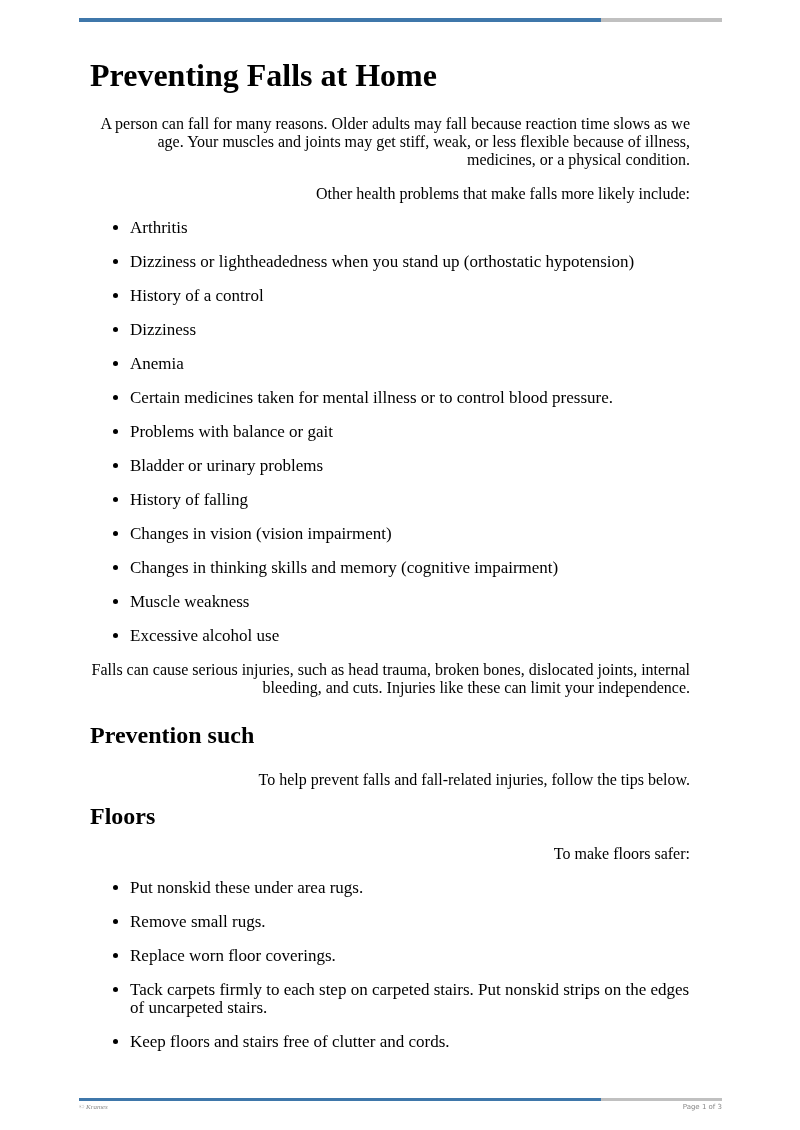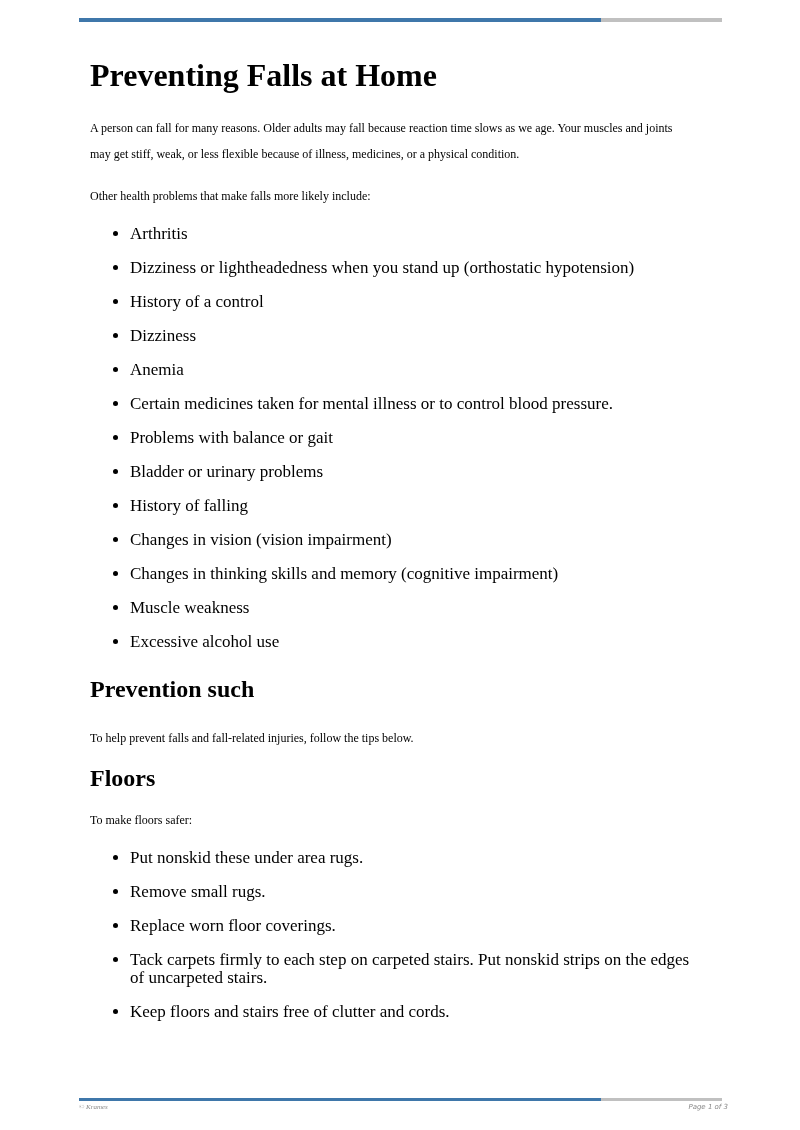--- a/index.html
+++ b/index.html
@@ -2,29 +2,29 @@
 <html><head>
   <meta charset="utf-8">
   <style>
     html, body { margin: 0; padding: 0; background: #ffffff; }
     body { width: 800px; height: 1130px; position: relative; overflow: hidden; font-family: "Liberation Serif", serif; color: #000; }
     .topbar { position: absolute; left: 79px; top: 18px; width: 643px; height: 4px; display: flex; }
     .topbar .blue, .footbar .blue { background: #3f77aa; width: 522px; height: 100%; }
     .topbar .grey, .footbar .grey { background: #c0c0c0; flex: 1; height: 100%; }
     .content { position: absolute; left: 90px; top: 55px; width: 600px; }
     h1 { font-family: "Liberation Serif", serif; font-size: 32px; font-weight: bold; margin: 0 0 20px 0; line-height: 40px; }
-    p { font-size: 12px; line-height: 26px; margin: 0 0 16px 0; }
+    p { font-size: 16px; line-height: 18px; margin: 0 0 16px 0; text-align: right; }
     ul { margin: 0 0 14px 0; padding-left: 40px; font-size: 17px; }
     ul li { line-height: 18px; margin-bottom: 16px; }
     ul li:last-child { margin-bottom: 16px; }
     h2 { font-size: 24px; font-weight: bold; margin: 24px 0 22px 0; line-height: 28px; }
     h3 { font-size: 24px; font-weight: bold; margin: 0 0 18px 0; line-height: 22px; }
     .footbar { position: absolute; left: 79px; top: 1098px; width: 643px; height: 3px; display: flex; }
     .footer-left { position: absolute; left: 79px; top: 1103px; font-family: Liberation Serif, serif; font-size: 7px; font-style: italic; color: #888; }
-    .footer-right { position: absolute; right: 72px; top: 1103px; font-family: "DejaVu Sans", sans-serif; font-size: 7px; font-style: italic; color: #888; }
+    .footer-right { position: absolute; right: 78px; top: 1103px; font-family: "DejaVu Sans", sans-serif; font-size: 7px; color: #888; }
   </style>
 </head>
 <body>
 
 <div class="topbar">
   <div class="blue"></div>
   <div class="grey"></div>
 </div>
 
 <div class="content">
@@ -39,20 +39,21 @@
     <li>Anemia</li>
     <li>Certain medicines taken for mental illness or to control blood pressure.</li>
     <li>Problems with balance or gait</li>
     <li>Bladder or urinary problems</li>
     <li>History of falling</li>
     <li>Changes in vision (vision impairment)</li>
     <li>Changes in thinking skills and memory (cognitive impairment)</li>
     <li>Muscle weakness</li>
     <li>Excessive alcohol use</li>
   </ul>
+  <p>Falls can cause serious injuries, such as head trauma, broken bones, dislocated joints, internal bleeding, and cuts. Injuries like these can limit your independence.</p>
   <h2>Prevention such</h2>
   <p>To help prevent falls and fall-related injuries, follow the tips below.</p>
   <h3>Floors</h3>
   <p>To make floors safer:</p>
   <ul>
     <li>Put nonskid these under area rugs.</li>
     <li>Remove small rugs.</li>
     <li>Replace worn floor coverings.</li>
     <li>Tack carpets firmly to each step on carpeted stairs. Put nonskid strips on the edges of uncarpeted stairs.</li>
     <li>Keep floors and stairs free of clutter and cords.</li>

